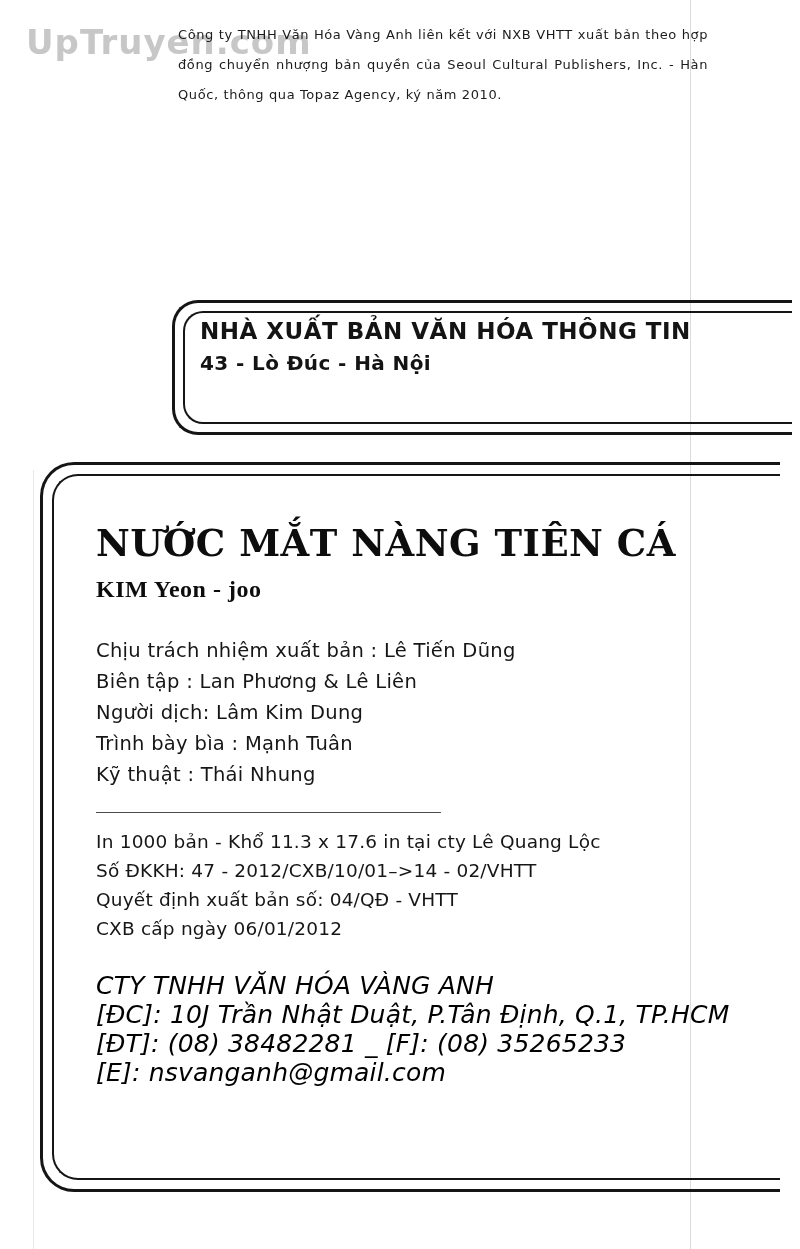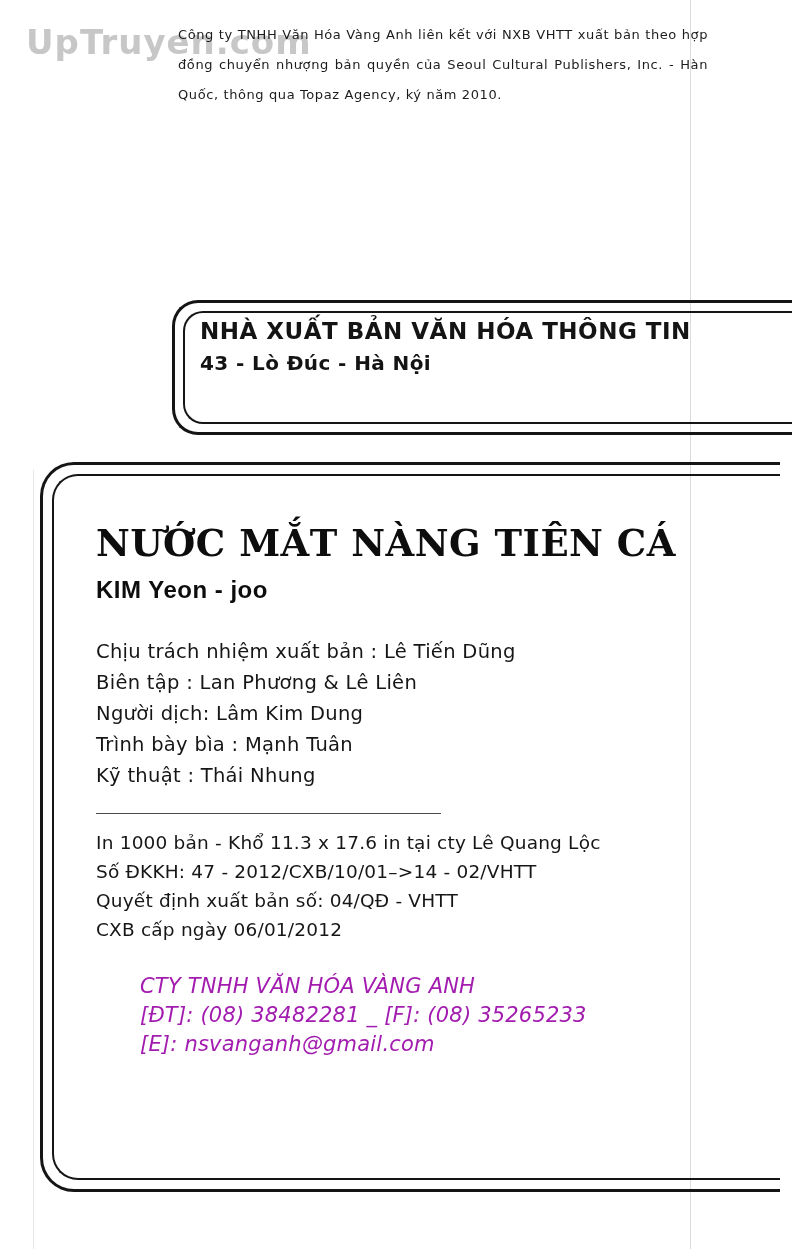--- a/index.html
+++ b/index.html
@@ -134,21 +134,21 @@
   .book-title {
     font-family: "DejaVu Serif", serif;
     font-size: 37px;
     font-weight: bold;
     letter-spacing: 0.5px;
     color: #0d0d0d;
     white-space: nowrap;
     line-height: 46px;
   }
   .book-author {
-    font-family: Liberation Sans, sans-serif;
+    font-family: Liberation Serif, serif;
     font-size: 24px;
     font-weight: bold;
     letter-spacing: 0.5px;
     color: #0d0d0d;
     margin-top: 10px;
   }
 
   .credits {
     margin-top: 32px;
     font-size: 19.5px;
@@ -167,25 +167,24 @@
   .printing {
     font-size: 18.5px;
     line-height: 29px;
     letter-spacing: 0.2px;
     color: #161616;
   }
 
   .company {
     margin-top: 28px;
     font-style: italic;
-    font-size: 21px;
+    font-size: 25px;
     line-height: 29px;
     letter-spacing: 0.2px;
-    color: #a21caf;
-    margin-left: 44px;
+    color: #000000;
   }
 
   .nowrap { white-space: nowrap; }
 </style>
 </head>
 <body>
 
 <div class="scan-line l1"></div>
 <div class="scan-line l2"></div>
 
@@ -217,16 +216,17 @@
 
   <div class="printing">
     <div class="nowrap">In 1000 bản - Khổ 11.3 x 17.6 in tại cty Lê Quang Lộc</div>
     <div class="nowrap">Số ĐKKH: 47 - 2012/CXB/10/01–&gt;14 - 02/VHTT</div>
     <div class="nowrap">Quyết định xuất bản số: 04/QĐ - VHTT</div>
     <div class="nowrap">CXB cấp ngày 06/01/2012</div>
   </div>
 
   <div class="company">
     <div class="nowrap">CTY TNHH VĂN HÓA VÀNG ANH</div>
+    <div class="nowrap">[ĐC]: 10J Trần Nhật Duật, P.Tân Định, Q.1, TP.HCM</div>
     <div class="nowrap">[ĐT]:  (08) 38482281 _ [F]: (08) 35265233</div>
     <div class="nowrap">[E]: nsvanganh@gmail.com</div>
   </div>
 </div>
 
 </body></html>

